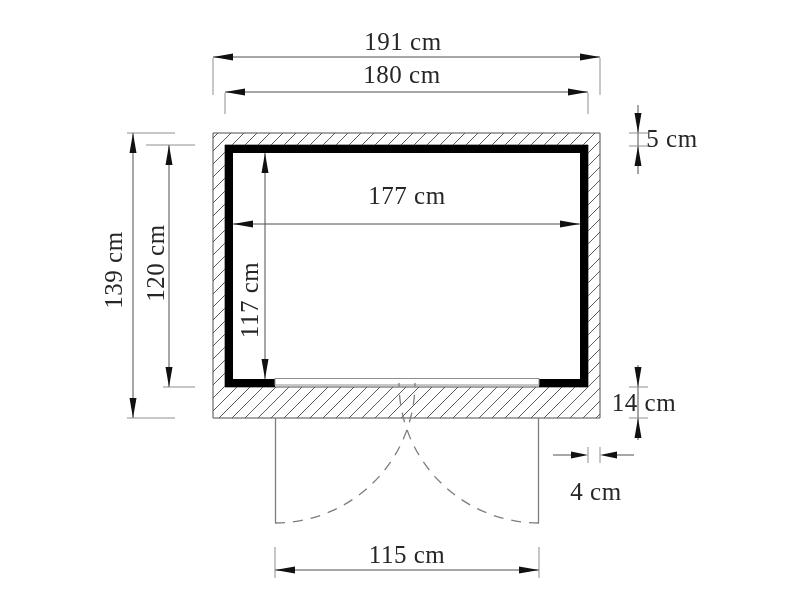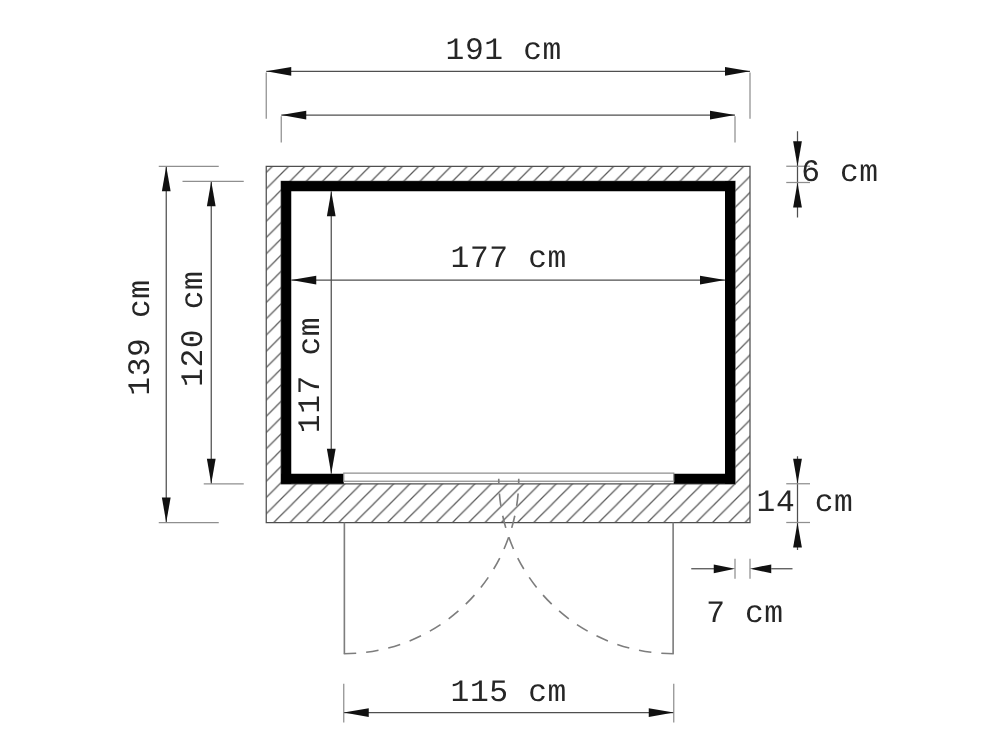--- a/index.html
+++ b/index.html
@@ -1,21 +1,21 @@
 <!DOCTYPE html>
 <html><head>
 <meta charset="utf-8">
 <style>
   html,body{margin:0;padding:0;background:#ffffff;}
   .canvas{
     position:relative;
     width:800px;height:600px;
     background:#ffffff;
     overflow:hidden;
-    font-family:Liberation Mono, monospace;
+    font-family:Liberation Serif, serif;
   }
   .canvas svg{position:absolute;left:0;top:0;}
   .lbl{
     position:absolute;
     transform:translate(-50%,-50%);
     font-size:25px;
     line-height:1;
     color:#262626;
     white-space:nowrap;
     letter-spacing:0.5px;
@@ -119,22 +119,23 @@
 
       <polygon points="588,455 571,451.5 571,458.5"></polygon>
       <polygon points="600,455 617,451.5 617,458.5"></polygon>
 
       <polygon points="275,570 295,566.5 295,573.5"></polygon>
       <polygon points="539,570 519,566.5 519,573.5"></polygon>
     </g>
   </svg>
 
   <div class="lbl" style="left:403px;top:41px">191 cm</div>
-  <div class="lbl" style="left:407px;top:207px">177 cm</div>
+  <div class="lbl" style="left:402px;top:74px">180 cm</div>
+  <div class="lbl" style="left:407px;top:195px">177 cm</div>
   <div class="lbl rot" style="left:113px;top:270px">139 cm</div>
   <div class="lbl rot" style="left:155px;top:263px">120 cm</div>
   <div class="lbl rot" style="left:249px;top:300px">117 cm</div>
-  <div class="lbl" style="left:672px;top:138px">6 cm</div>
+  <div class="lbl" style="left:672px;top:138px">5 cm</div>
   <div class="lbl" style="left:644px;top:402px">14 cm</div>
-  <div class="lbl" style="left:596px;top:491px">7 cm</div>
+  <div class="lbl" style="left:596px;top:491px">4 cm</div>
   <div class="lbl" style="left:407px;top:554px">115 cm</div>
 
 </div>
 
 </body></html>

